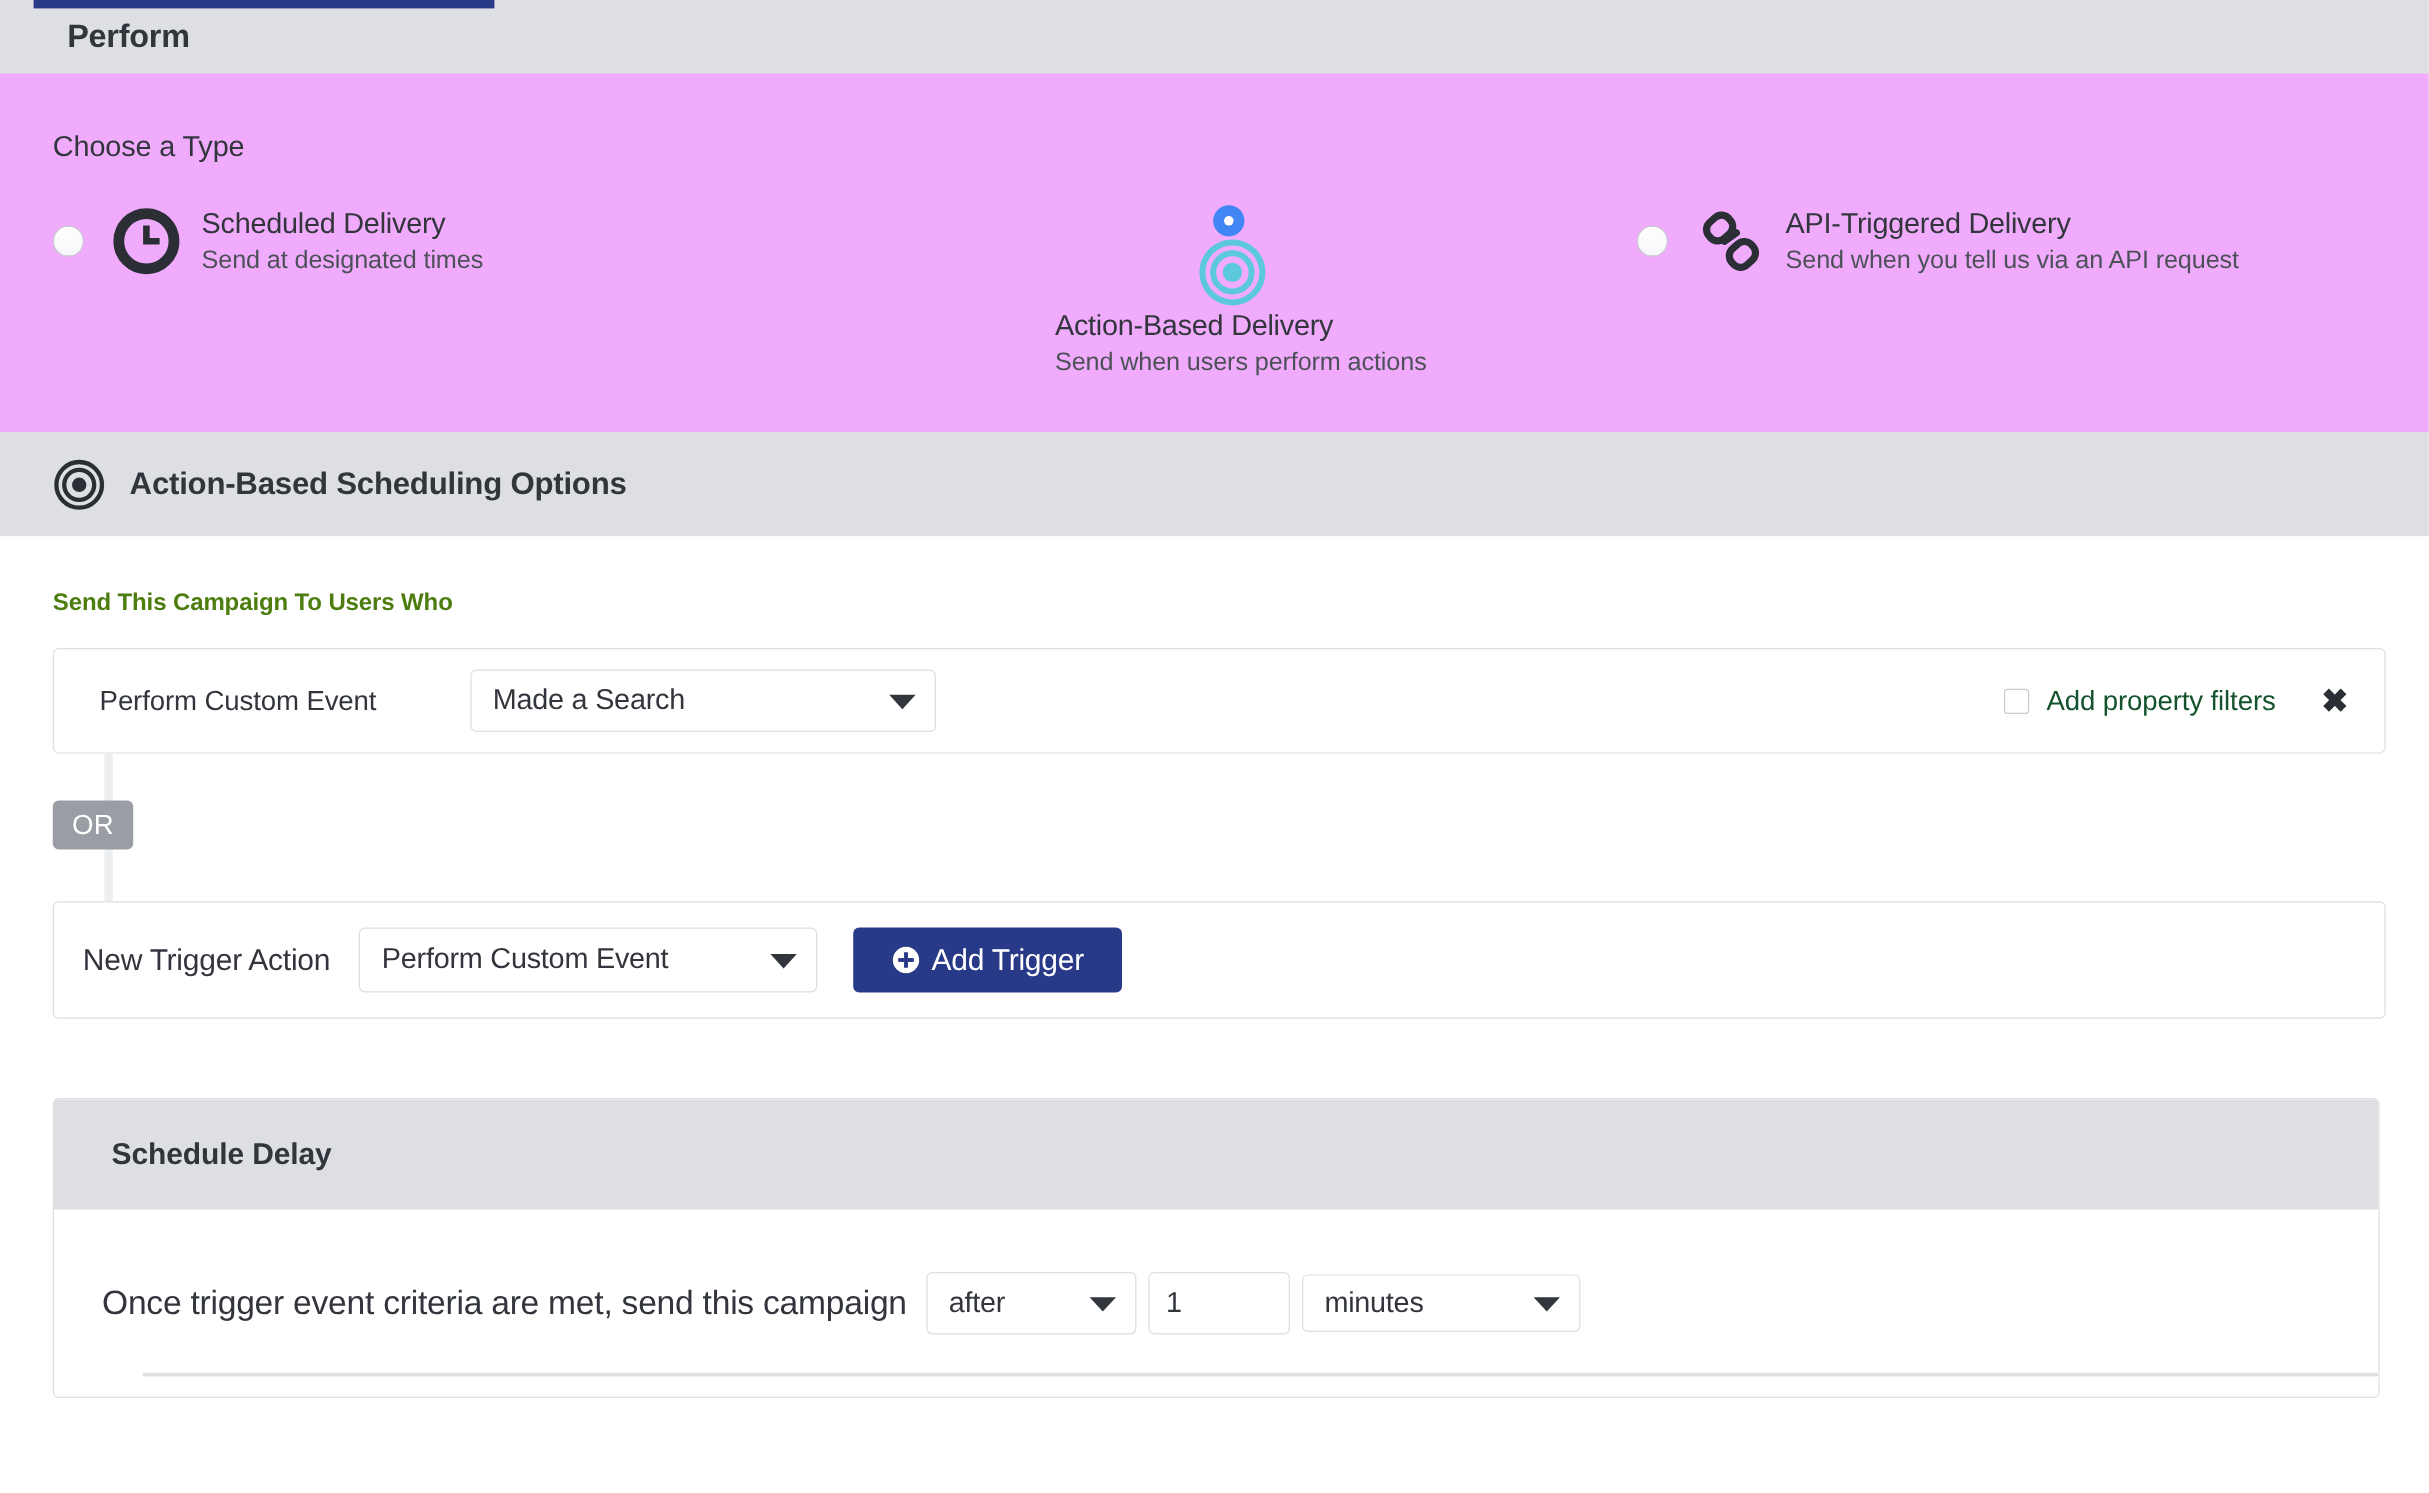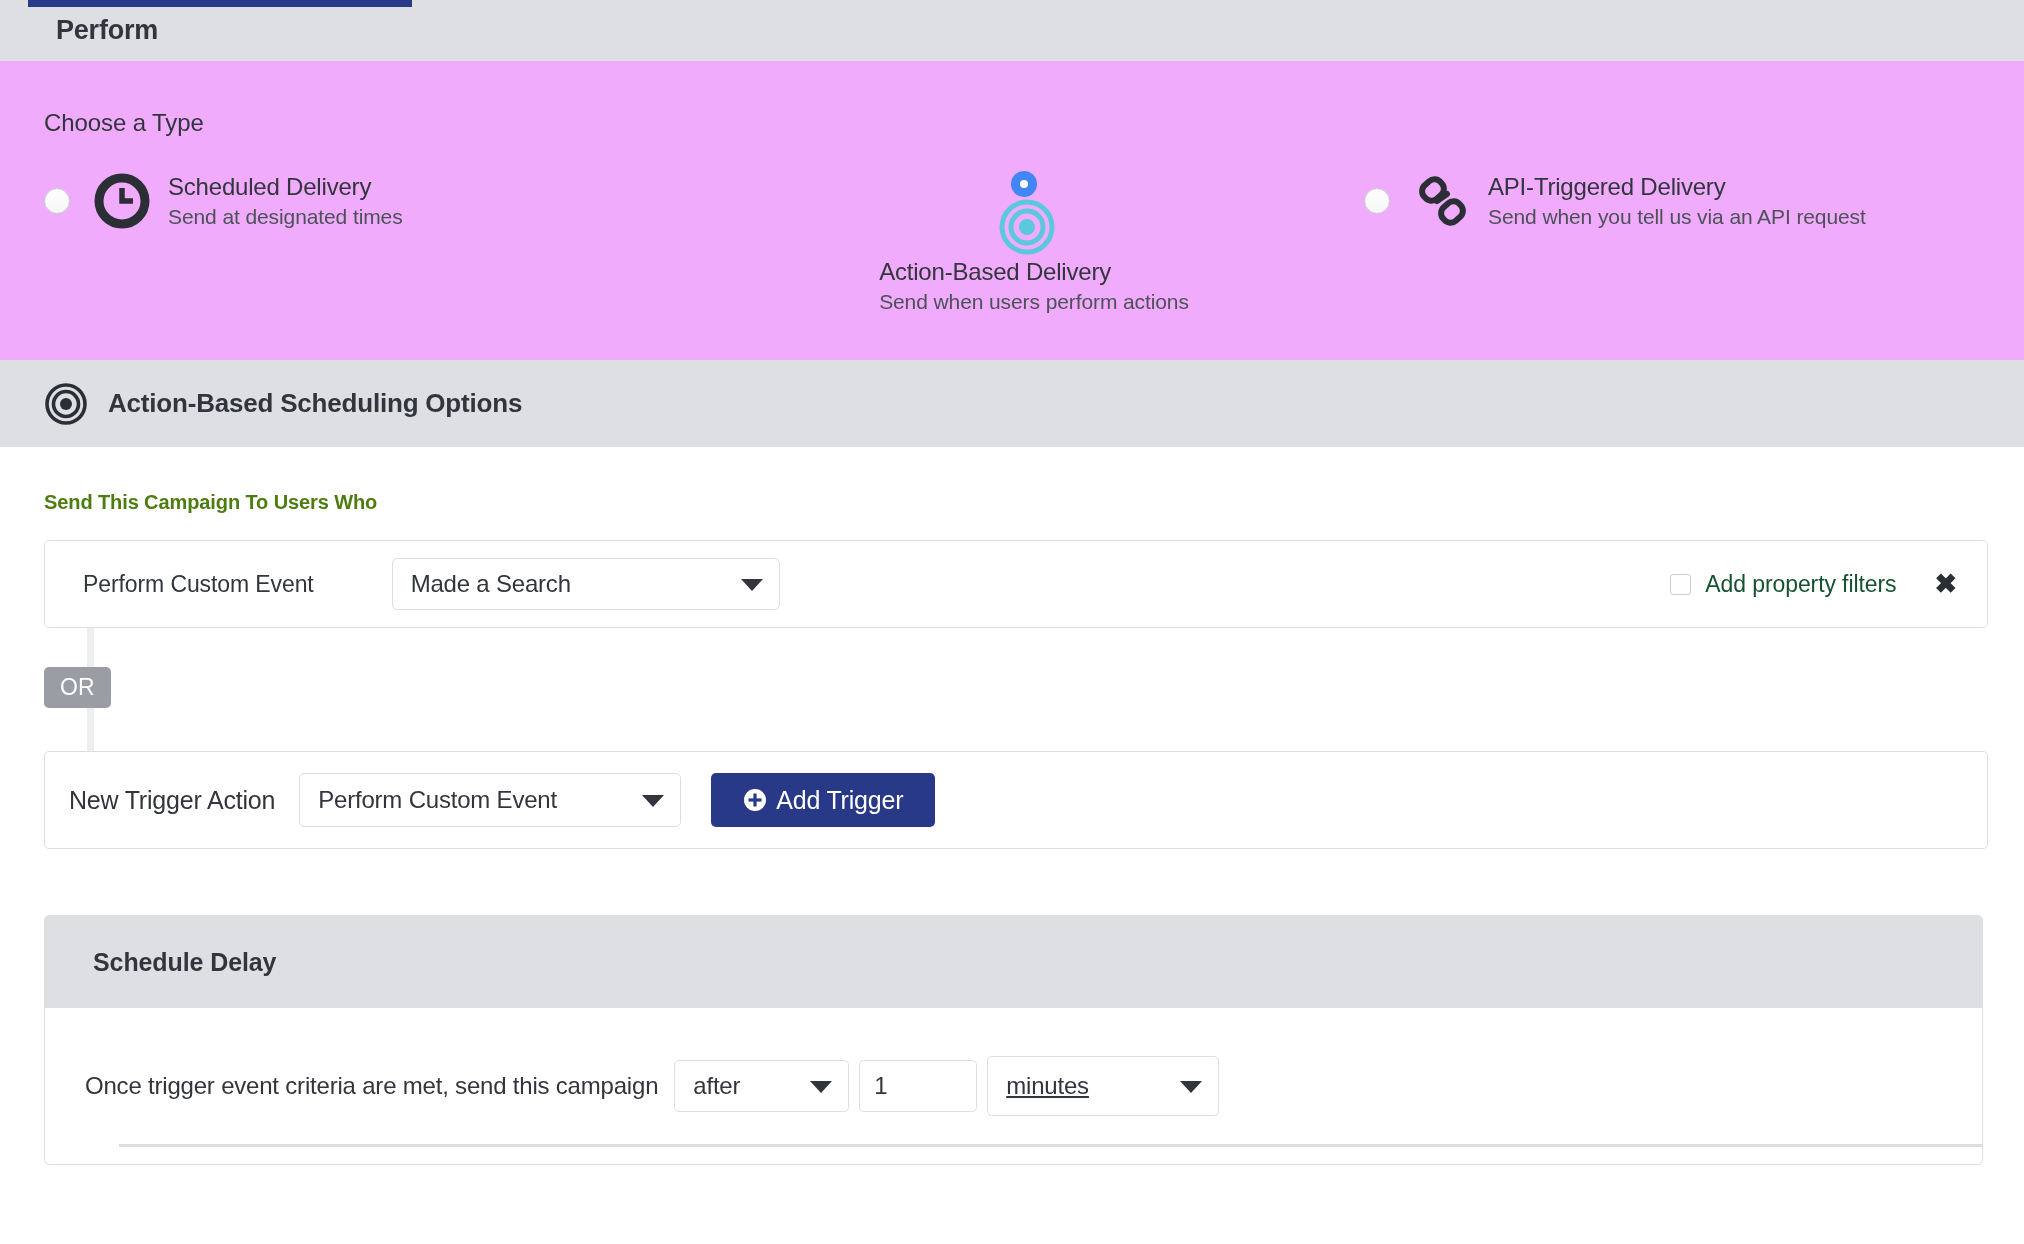--- a/index.html
+++ b/index.html
@@ -323,41 +323,41 @@
   }
   .delay-body {
     padding: 0 0 0 40px;
     height: 156px;
     box-sizing: border-box;
     position: relative;
     display: flex;
     align-items: center;
   }
   .delay-sentence {
-    font-size: 24px;
+    font-size: 28px;
     color: #32363c;
     letter-spacing: -0.2px;
     white-space: nowrap;
   }
   .sel-after { width: 175px; height: 52px; margin-left: 16px; }
   .num-input {
     width: 118px;
     height: 52px;
     border: 1px solid #dcdee2;
     border-radius: 5px;
     background: #ffffff;
     box-sizing: border-box;
     margin-left: 10px;
     font-size: 24px;
     font-family: "Liberation Sans", sans-serif;
     color: #32363c;
     padding-left: 14px;
     outline: none;
   }
-  .sel-unit { width: 232px; height: 60px; margin-left: 10px; text-decoration: underline; }
+  .sel-unit { width: 232px; height: 48px; margin-left: 10px; }
 
   .delay-divider {
     position: absolute;
     left: 74px;
     right: 0;
     bottom: 17px;
     height: 3px;
     background: #dcdee2;
   }
 </style>

